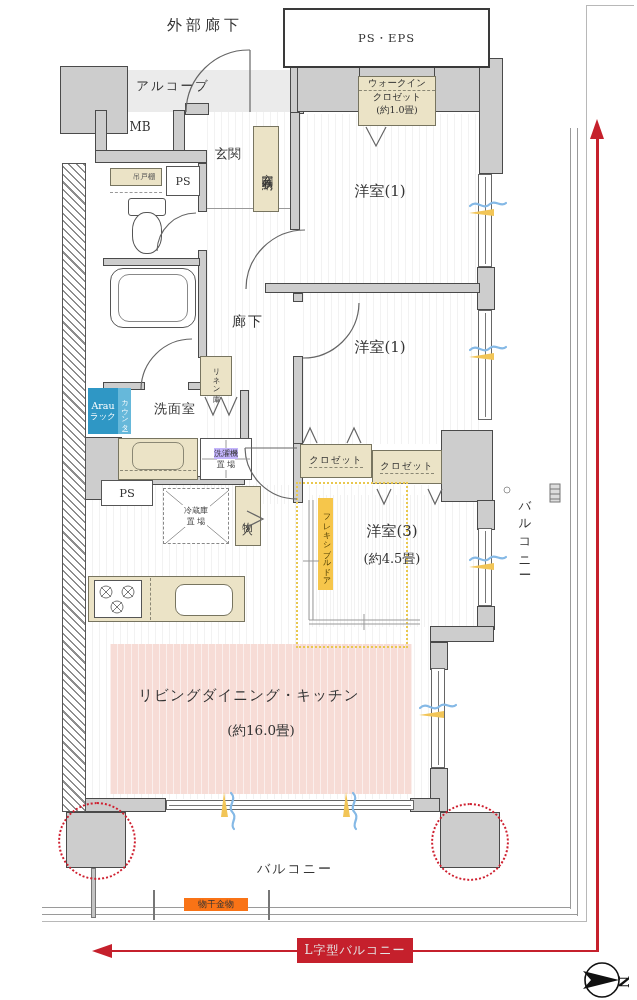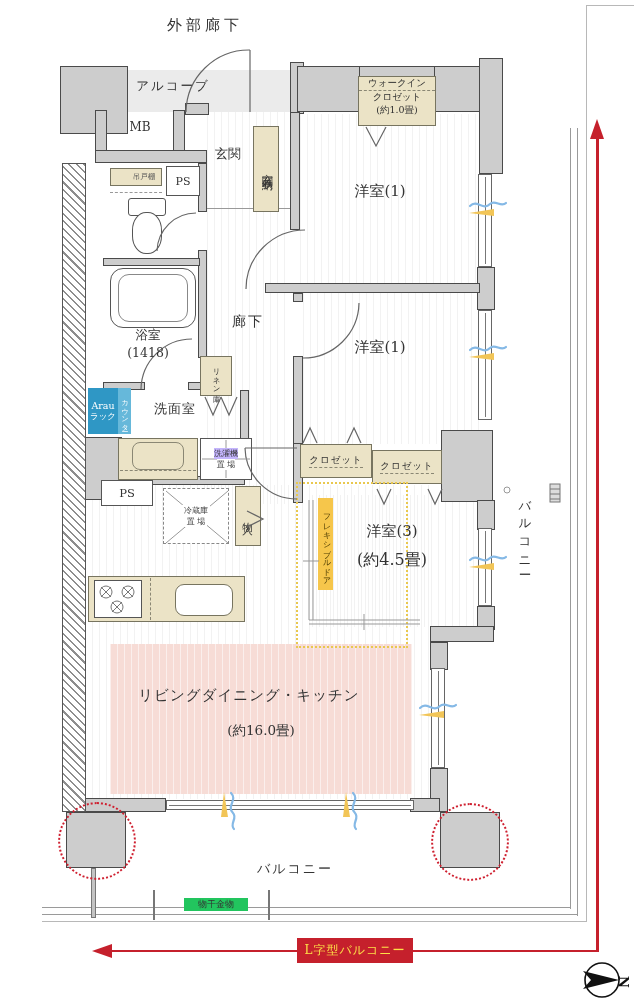--- a/index.html
+++ b/index.html
@@ -79,20 +79,23 @@
   <div class="wall" style="left:88px;top:476px;width:157px;height:9px;"></div>
   <div class="wall" style="left:67px;top:437px;width:55px;height:63px;"></div>
   <div class="wall" style="left:290px;top:112px;width:10px;height:118px;"></div>
   <div class="wall" style="left:265px;top:283px;width:215px;height:10px;"></div>
   <div class="wall" style="left:293px;top:293px;width:10px;height:9px;"></div>
   <div class="wall" style="left:293px;top:356px;width:10px;height:92px;"></div>
   <div class="wall" style="left:293px;top:443px;width:10px;height:60px;"></div>
   <div class="hatch" style="left:62px;top:163px;width:24px;height:649px;"></div>
   <div class="abs" style="left:207px;top:208px;width:83px;height:1px;background:#999;"></div>
 
+  <div class="abs" style="left:283px;top:8px;width:207px;height:60px;background:#fff;border:2px solid #3a3a3a;box-sizing:border-box;display:flex;align-items:center;justify-content:center;">
+    <span class="lbl" style="position:static;font-size:11.5px;letter-spacing:1px;">PS・EPS</span>
+  </div>
   <div class="whitebox" style="left:166px;top:166px;width:34px;height:30px;display:flex;align-items:center;justify-content:center;">
     <span style="font-size:11px;">PS</span>
   </div>
   <div class="whitebox" style="left:101px;top:480px;width:52px;height:26px;display:flex;align-items:center;justify-content:center;">
     <span style="font-size:11.5px;">PS</span>
   </div>
 
   <div class="winV" style="left:478px;top:174px;width:14px;height:93px;">
       <div class="mid"></div>
     </div>
@@ -239,40 +242,36 @@
     <path d="M2 8 C9 1 15 13 22 6 C27 1 33 10 38 5" fill="none" stroke="#85b9e6" stroke-width="2.2" stroke-linecap="round"></path>
     <path d="M1 15 L26 11 L26 18 Z" fill="#f2c557"></path>
   </svg>
 
   <div class="lbl" style="left:150px;top:16px;width:110px;font-size:15px;letter-spacing:4px;">外部廊下</div>
   <div class="lbl" style="left:128px;top:78px;width:90px;font-size:12.5px;letter-spacing:2px;">アルコーブ</div>
   <div class="lbl" style="left:112px;top:120px;width:56px;font-size:12px;">MB</div>
   <div class="lbl" style="left:204px;top:145px;width:48px;font-size:13px;">玄関</div>
   <div class="lbl" style="left:300px;top:182px;width:160px;font-size:15px;">洋室(1)</div>
   <div class="lbl" style="left:218px;top:313px;width:60px;font-size:14px;letter-spacing:2px;">廊下</div>
-  <div class="lbl" style="left:106px;top:326px;width:84px;font-size:12.5px;line-height:1.45;">
-    <div>浴室</div>
-    <div>(1418)</div>
-  </div>
   <div class="lbl" style="left:300px;top:338px;width:160px;font-size:15px;">洋室(1)</div>
   <div class="lbl" style="left:138px;top:400px;width:74px;font-size:13px;letter-spacing:1px;">洗面室</div>
   <div class="lbl" style="left:312px;top:522px;width:160px;font-size:15px;">洋室(3)</div>
-  <div class="lbl" style="left:312px;top:550px;width:160px;font-size:16px;">(約4.5畳)</div>
+  <div class="lbl" style="left:312px;top:550px;width:160px;font-size:13px;">(約4.5畳)</div>
   <div class="lbl" style="left:110px;top:686px;width:278px;font-size:14.5px;letter-spacing:1px;">リビングダイニング・キッチン</div>
   <div class="lbl" style="left:110px;top:714px;width:302px;font-size:13.5px;margin-top:8px;">(約16.0畳)</div>
   <div class="lbl vt" style="left:516px;top:486px;height:92px;font-size:12.5px;letter-spacing:5px;">バルコニー</div>
   <div class="lbl" style="left:250px;top:860px;width:90px;font-size:13px;letter-spacing:2px;">バルコニー</div>
-  <div class="lbl" style="left:184px;top:898px;width:64px;font-size:9px;background:#22c55e;">物干金物</div>
+  <div class="lbl" style="left:184px;top:898px;width:64px;font-size:9px;background:#f97316;">物干金物</div>
 
   <div class="abs red" style="left:596px;top:138px;width:2.5px;height:814px;"></div>
   <div class="abs" style="left:590px;top:119px;width:0;height:0;border-left:7px solid transparent;border-right:7px solid transparent;border-bottom:20px solid #c5202c;"></div>
   <div class="abs red" style="left:110px;top:949.5px;width:488px;height:2.5px;"></div>
   <div class="abs" style="left:92px;top:943.5px;width:0;height:0;border-top:7px solid transparent;border-bottom:7px solid transparent;border-right:20px solid #c5202c;"></div>
   <div class="abs red" style="left:297px;top:938px;width:116px;height:25px;display:flex;align-items:center;justify-content:center;">
-    <span style="color:#fde047;font-size:12px;letter-spacing:1px;">L字型バルコニー</span>
+    <span style="color:#e5e5e5;font-size:12px;letter-spacing:1px;">L字型バルコニー</span>
   </div>
 
   <svg width="60" height="46" viewBox="0 0 60 46" style="left:576px;top:958px;">
     <circle cx="26" cy="22" r="17" fill="none" stroke="#111" stroke-width="1.6"></circle>
     <path d="M43 22 L7 13 L15 22 L7 31 Z" fill="#111"></path>
     <text x="44" y="27" font-size="13" font-weight="bold" fill="#111" transform="rotate(90 48 22)">N</text>
   </svg>
 
 </div>
 

